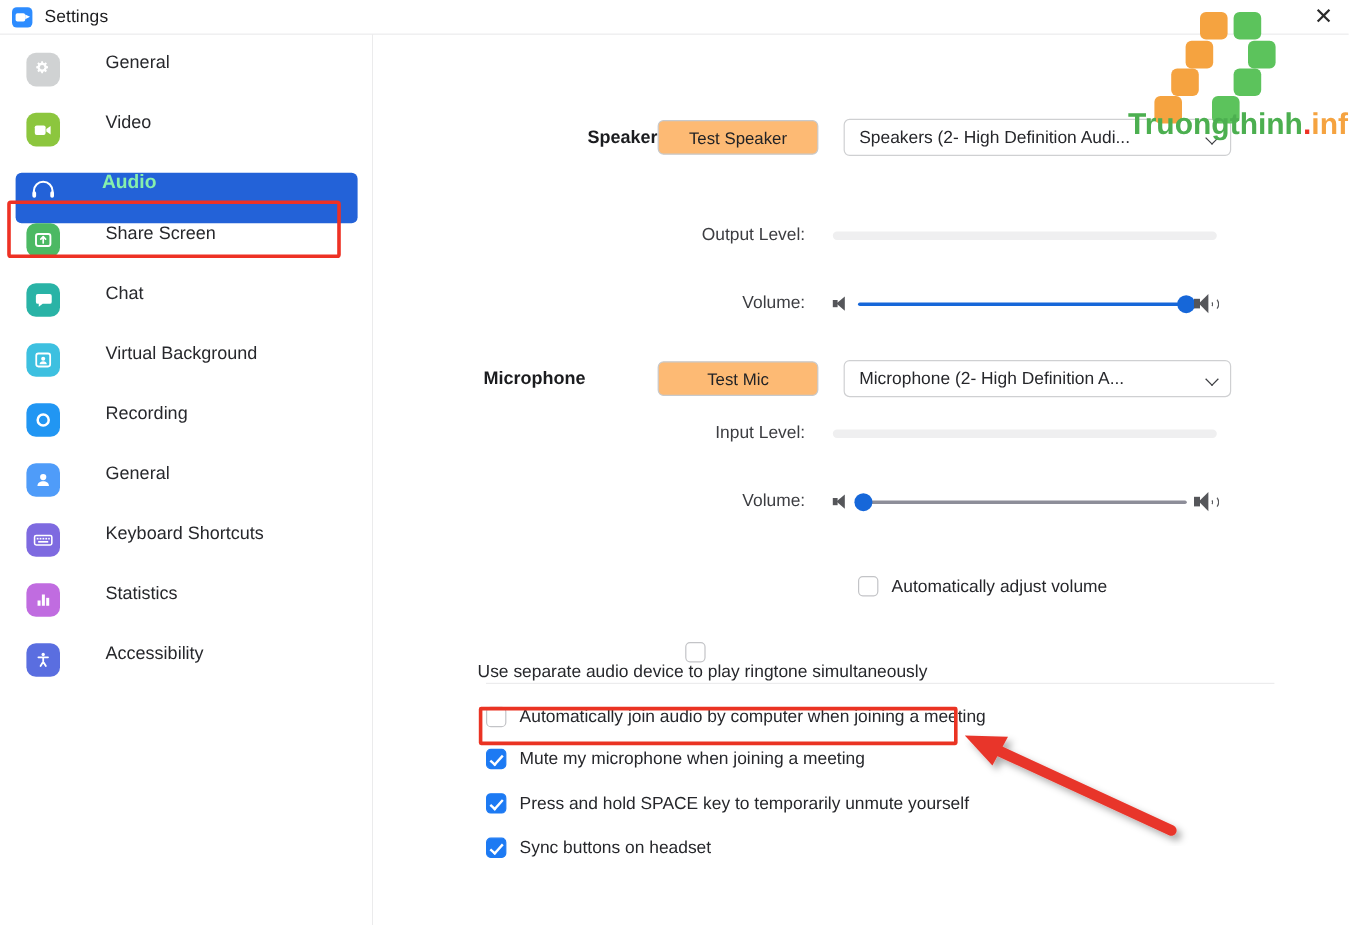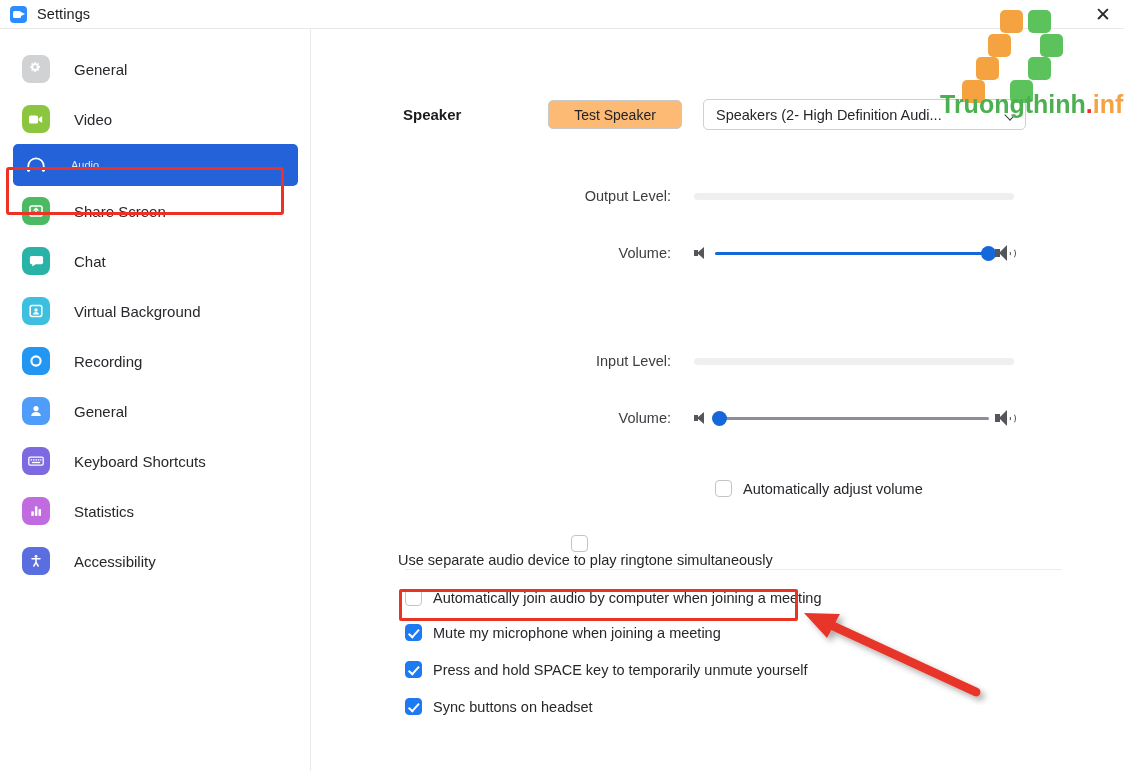--- a/index.html
+++ b/index.html
@@ -64,44 +64,45 @@
     background: #ffffff;
     padding-top: 15px;
   }
   .sidebar-divider {
     position: absolute; left: 310px; top: 29px;
     width: 1px; height: 742px; background: #ebebec;
   }
   .nav-item {
     position: relative;
     height: 50px;
-    display: flex; align-items: center;
+    display: flex; align-items: flex-start;
     padding-left: 22px;
     cursor: pointer;
+    gap: 14px;
   }
   .nav-icon {
     width: 28px; height: 28px; border-radius: 8px;
     flex: 0 0 28px;
     display: flex; align-items: center; justify-content: center;
     color: #fff;
   }
   .nav-label {
     margin-left: 24px;
     font-size: 15px; color: #27282c;
     white-space: nowrap;
   }
   .nav-item.active {
     margin: 0 12px 0 13px;
     padding-left: 9px;
     background: #2362d8;
     border-radius: 5px;
     height: 42px;
   }
   .nav-item.active .nav-label {
-    color: #e5e5e5; font-weight: normal; margin-left: 21px; font-size: 11px;
+    color: #86efac; font-weight: bold; margin-left: 21px; font-size: 16px;
   }
   .nav-highlight {
     position: absolute; left: 6px; top: 138px;
     width: 278px; height: 48px;
     border: 3px solid #ee3124;
     border-radius: 3px;
     pointer-events: none;
   }
 
   
@@ -406,21 +407,21 @@
     </div>
 
     <div class="nav-highlight"></div>
   </div>
 
   <div class="sidebar-divider"></div>
 
   <div class="content">
 
     <div class="row" style="left:92px; top:70px;">
-      <div class="section-label" style="width:145px;">Speaker</div>
+      <div class="section-label" style="width:145px;text-align:right;">Speaker</div>
       <button class="btn-test">Test Speaker</button>
       <div class="dropdown" style="margin-left:21px;">
         <span class="dropdown-text">Speakers (2- High Definition Audi...</span>
         <span class="caret"></span>
       </div>
     </div>
 
     <div class="row" style="left:237px; top:159px;">
       <div class="field-label" style="width:123px;">Output Level:</div>
       <div class="level-bar" style="width:320px; margin-left:23px;"></div>
@@ -436,20 +437,28 @@
         </div>
         <span class="icon-spk-lg">
           <span class="wave">
               <span class="w1"></span>
               <span class="w2"></span>
             </span>
         </span>
       </div>
     </div>
 
+    <div class="row" style="left:92px; top:271px;">
+      <div class="section-label" style="width:145px;">Microphone</div>
+      <button class="btn-test">Test Mic</button>
+      <div class="dropdown" style="margin-left:21px;">
+        <span class="dropdown-text">Microphone (2- High Definition A...</span>
+        <span class="caret"></span>
+      </div>
+    </div>
 
     <div class="row" style="left:237px; top:324px;">
       <div class="field-label" style="width:123px;">Input Level:</div>
       <div class="level-bar" style="width:320px; margin-left:23px;"></div>
     </div>
 
     <div class="row" style="left:237px; top:381px;">
       <div class="field-label" style="width:123px;">Volume:</div>
       <div class="slider-wrap" style="margin-left:23px; width:320px;">
         <span class="icon-spk-sm"></span>

